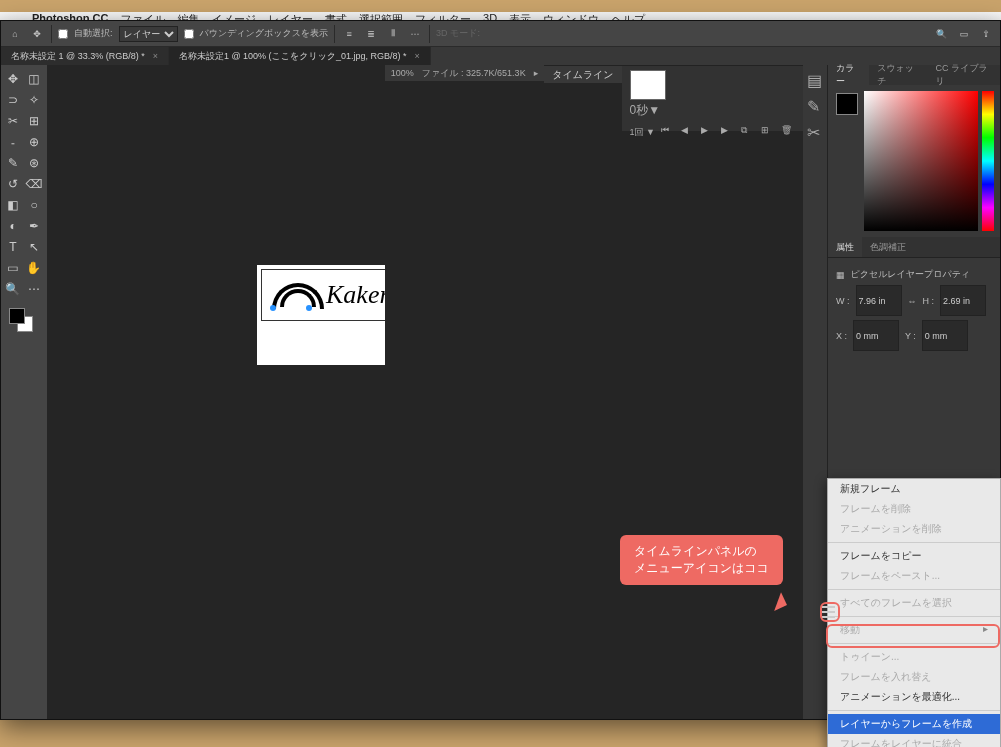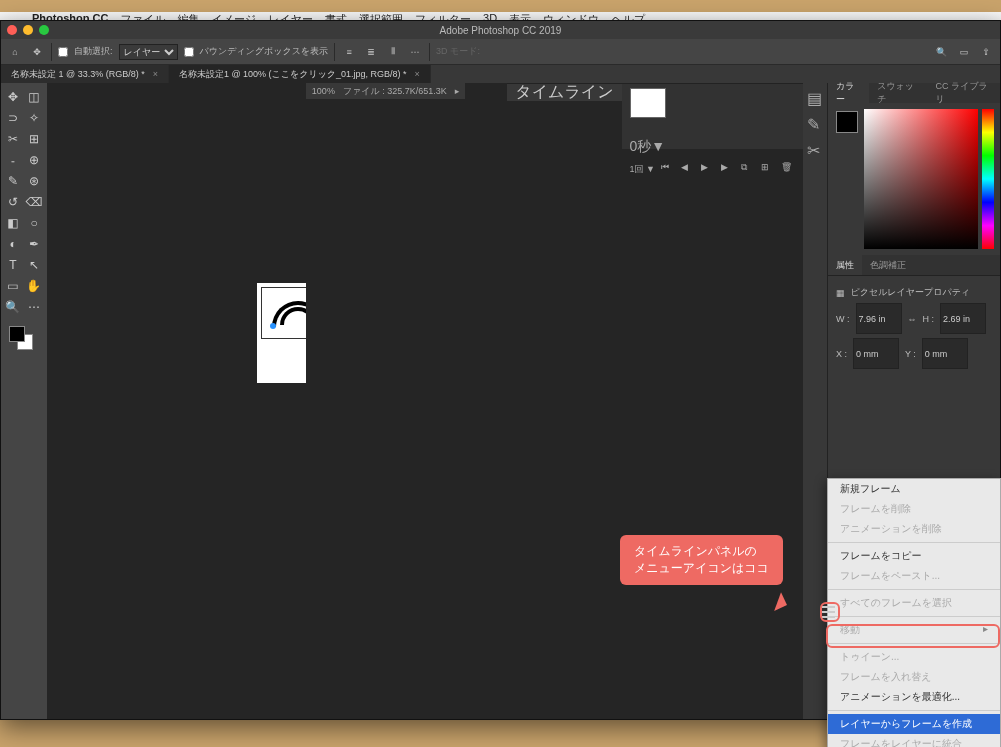--- a/index.html
+++ b/index.html
@@ -34,24 +34,24 @@
 .artboard .inner { border:1px solid #333; margin:4px; height:52px; display:flex; align-items:center; padding:0 10px; gap:10px; }
 .artboard .script { font-family: "Brush Script MT", cursive; font-size: 26px; font-style:italic; }
 .pointer-hand { position:absolute; top:248px; left:480px; font-size:42px; color:#000; }
 .rainbow { width:44px; height:28px; position:relative; }
 .rainbow::before, .rainbow::after { content:""; position:absolute; border:4px solid #000; border-bottom:none; border-radius: 100px 100px 0 0; }
 .rainbow::before{ top:2px; left:0; width:44px; height:22px;}
 .rainbow::after{ top:8px; left:8px; width:28px; height:14px;}
 .rainbow .d1,.rainbow .d2{position:absolute;width:6px;height:6px;border-radius:50%;background:#2892ff}
 .rainbow .d1{bottom:-2px;left:-2px}.rainbow .d2{bottom:-2px;right:4px}
 .statusbar { height:16px; background:#383838; color:#aaa; font-size:9px; display:flex; align-items:center; padding:0 6px; gap:8px;}
-.timeline-hdr { height:18px; background:#383838; color:#ccc; font-size:16px; display:flex; align-items:center; padding:4px 8px; border-top:1px solid #222;margin-left:42px;}
+.timeline-hdr { height:18px; background:#383838; color:#ccc; font-size:10px; display:flex; align-items:center; padding:4px 8px; border-top:1px solid #222;}
 .timeline { height:66px; background:#323232; border-top:1px solid #222; padding:4px 8px; color:#aaa; font-size:9px;}
 .frame-thumb { width:36px; height:30px; background:#fff; border:1px solid #666; }
-.frame-time{font-size:14px;color:#aaa;margin-top:20px}
+.frame-time{font-size:12px;color:#aaa;margin-top:2px}
 .tl-controls{display:flex;gap:6px;margin-top:6px;align-items:center}
 .tl-controls .c{width:14px;height:14px;color:#aaa}
 .rstrip { width:24px; background:#383838; display:flex; flex-direction:column; align-items:center; padding-top:6px; gap:10px;}
 .rstrip .i{width:16px;height:16px;color:#aaa}
 .panels { width:173px; background:#383838; border-left:1px solid #222; display:flex; flex-direction:column; font-size:10px; color:#ccc;}
 .panel-tabs { display:flex; height:20px; background:#323232; }
 .panel-tabs .pt{ padding:0 8px; display:flex; align-items:center; font-size:9px; color:#999;}
 .panel-tabs .pt.active{color:#ddd; background:#383838;}
 .color-body{ display:flex; padding:4px;}
 .color-fg { width:22px; height:22px; background:#000; border:1px solid #888; margin:4px;}
@@ -89,28 +89,20 @@
   <span class="item">書式</span>
   <span class="item">選択範囲</span>
   <span class="item">フィルター</span>
   <span class="item">3D</span>
   <span class="item">表示</span>
   <span class="item">ウィンドウ</span>
   <span class="item">ヘルプ</span>
 </div>
 
 <div class="app-window">
-  <div class="titlebar">
-    <div class="traffic">
-      <div class="dot r"></div>
-      <div class="dot y"></div>
-      <div class="dot g"></div>
-    </div>
-    <span>Adobe Photoshop CC 2019</span>
-  </div>
 
   <div class="optbar">
     <span class="ico">⌂</span>
     <span class="ico">✥</span>
     <span class="sep"></span>
     <input type="checkbox" style="">
     <span>自動選択:</span>
     <select><option>レイヤー</option></select>
     <input type="checkbox" style="">
     <span>バウンディングボックスを表示</span>

